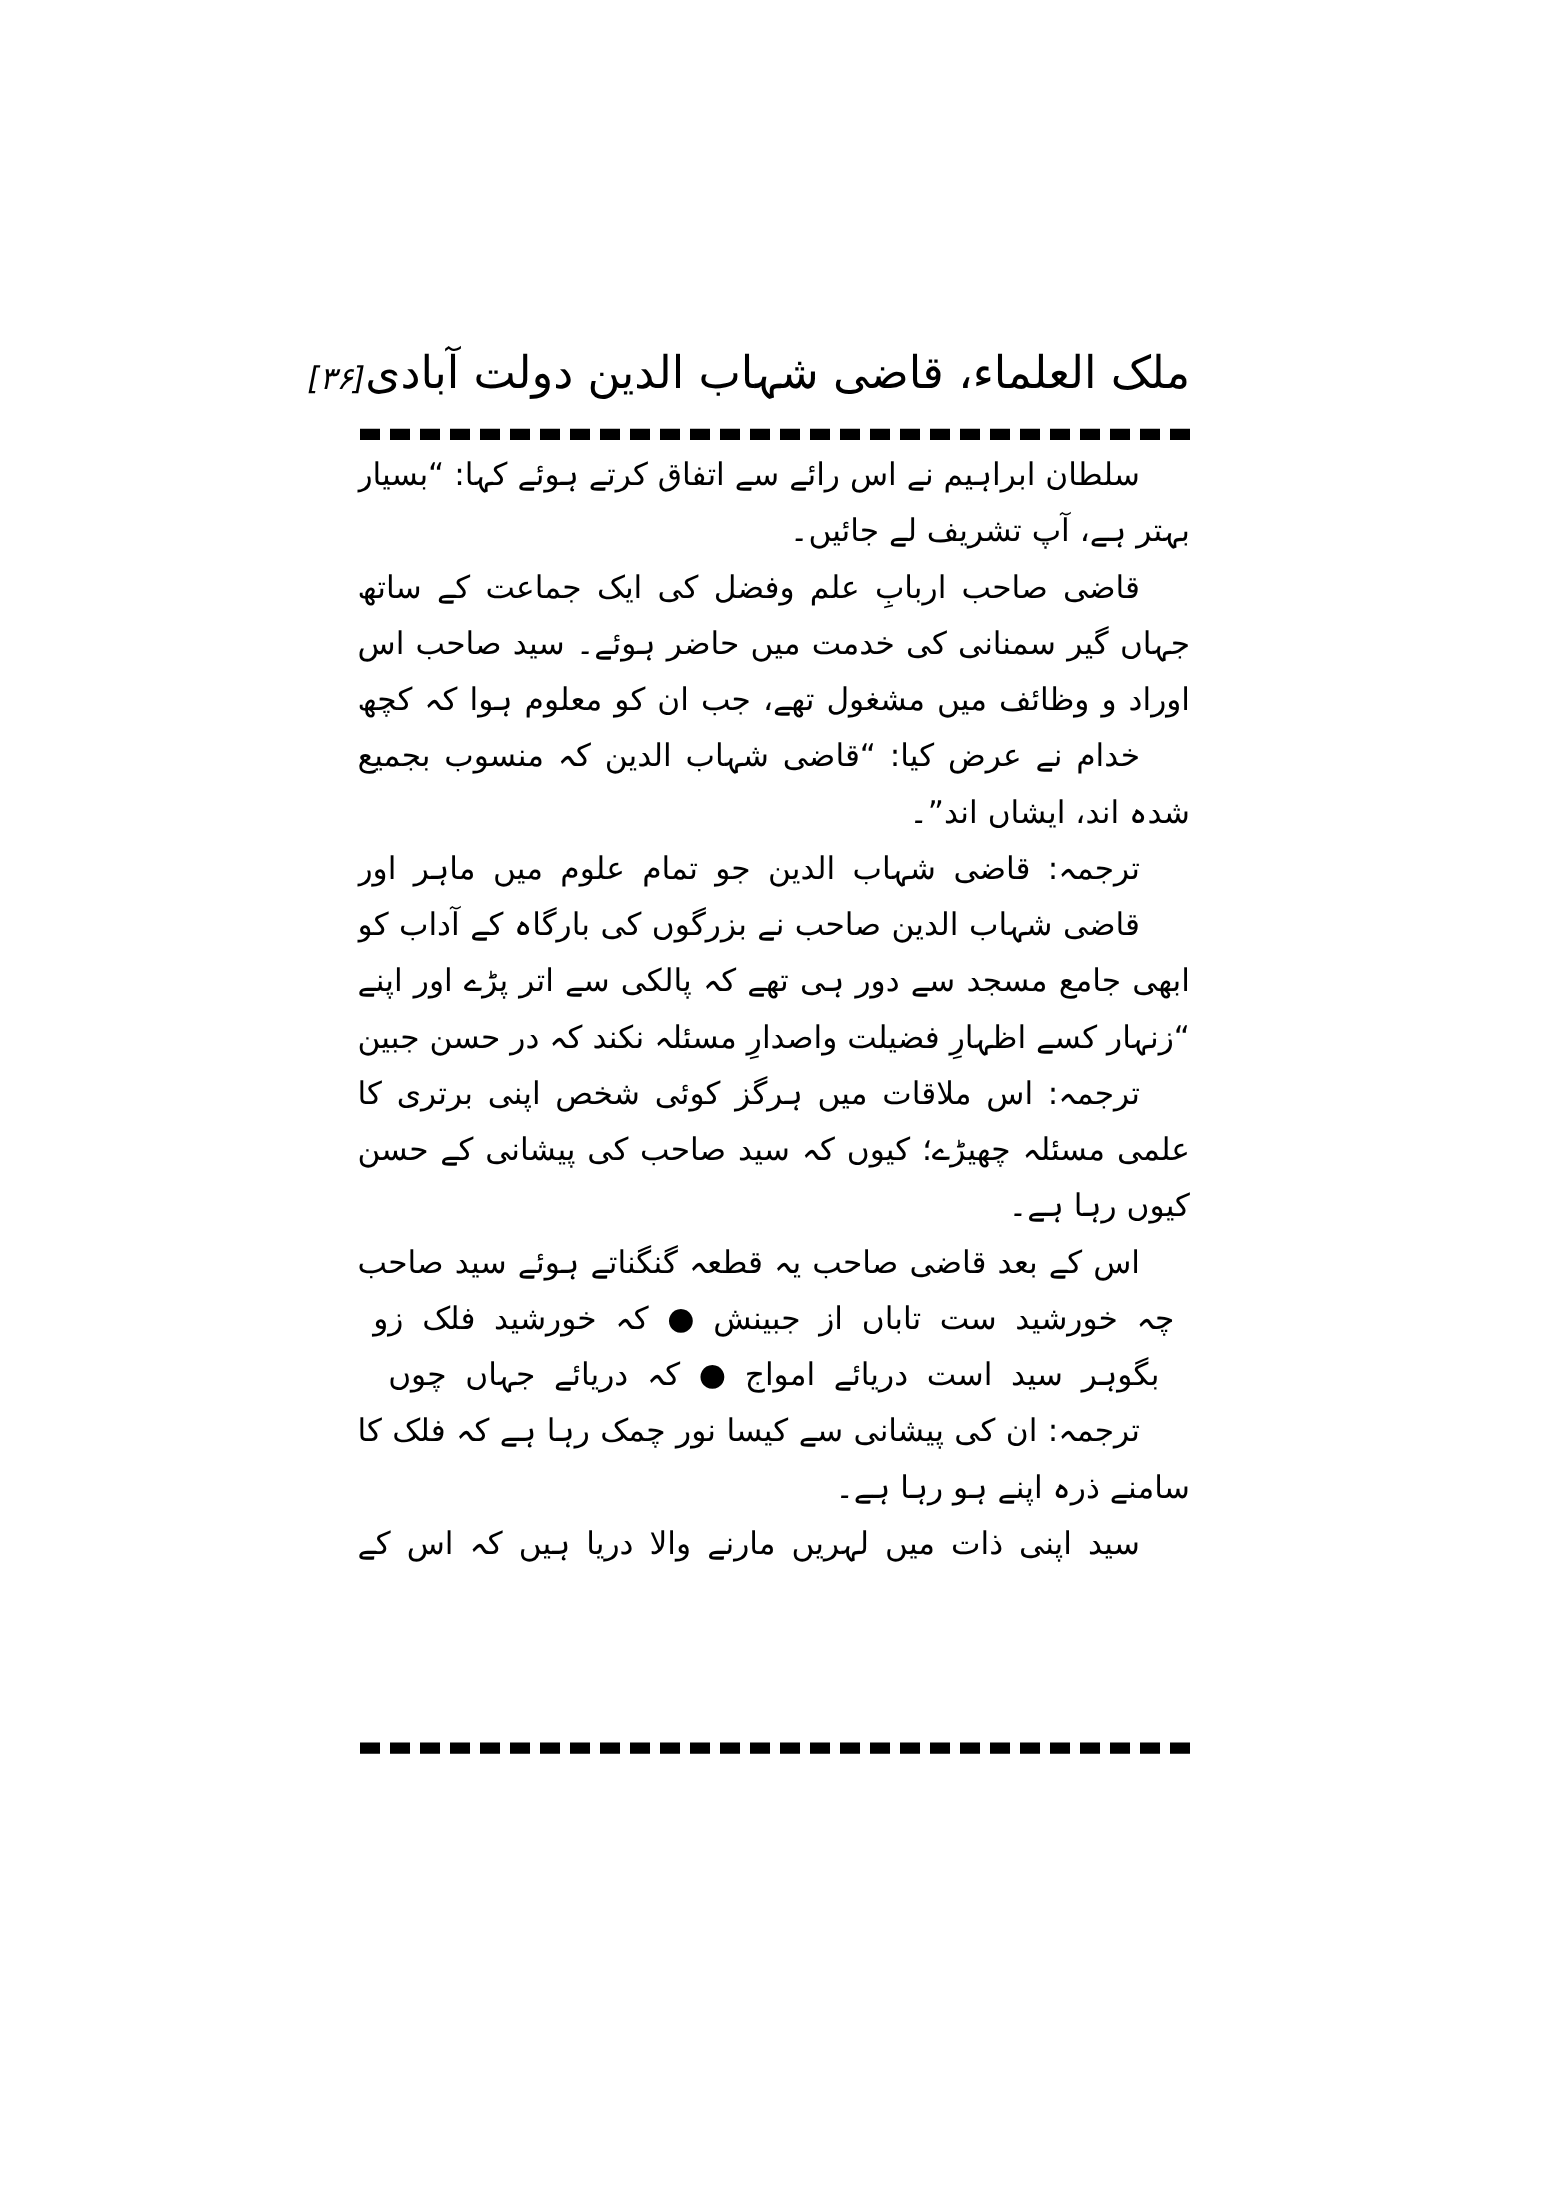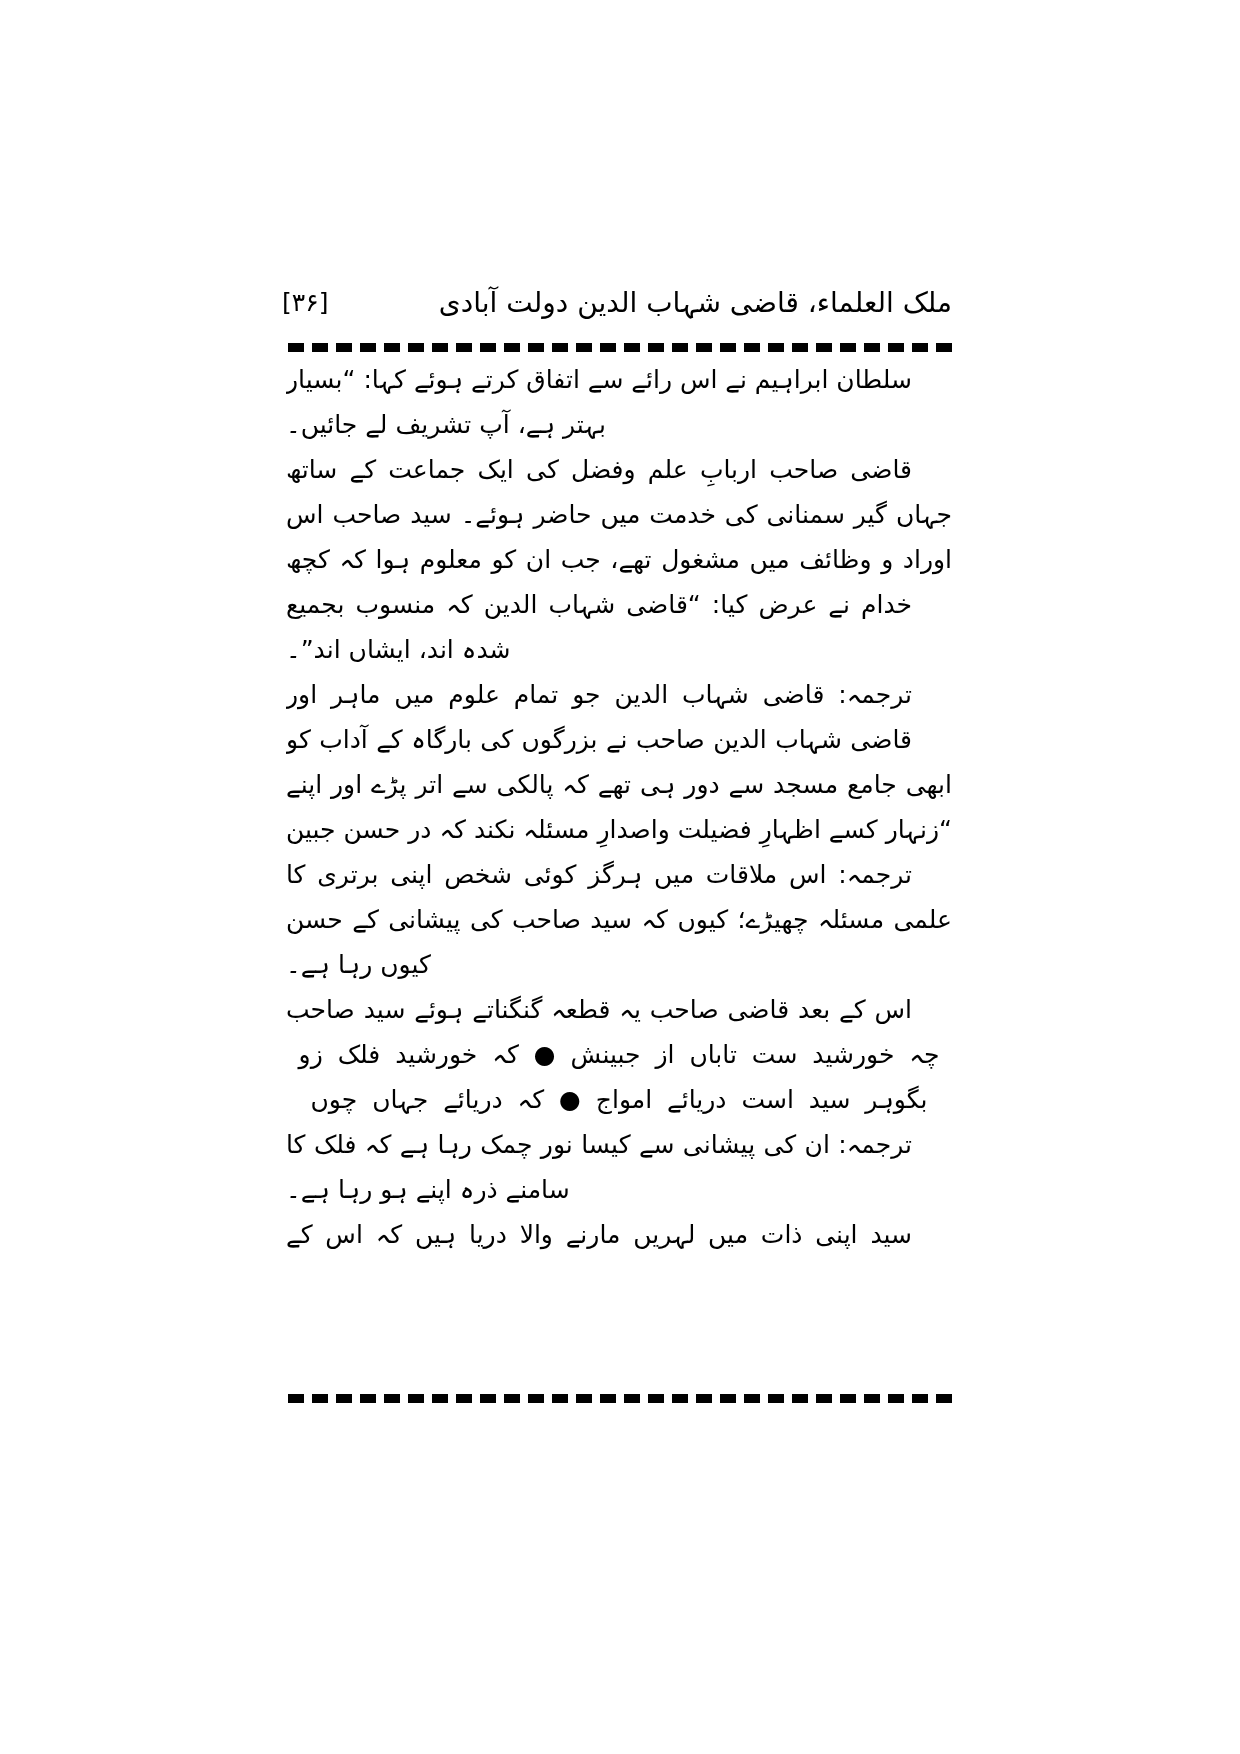--- a/index.html
+++ b/index.html
@@ -21,29 +21,30 @@
     top: 258px;
     right: 288px;
     left: 282px;
     display: flex;
     justify-content: space-between;
     align-items: flex-end;
     direction: rtl;
     height: 62px;
   }
   .header-title {
-    font-size: 28px;
+    font-size: 36px;
     line-height: 1.2;
     white-space: nowrap;
     margin-top: 19px;
   }
   .page-number {
     font-size: 25px;
     padding-bottom: 3px;
     white-space: nowrap;
+    font-style: italic;
   }
   .dashed-sep {
     position: absolute;
     right: 288px;
     width: 666px;
     height: 9px;
     background-image: repeating-linear-gradient(
       to left,
       #000000 0px, #000000 16px,
       transparent 16px, transparent 24px
@@ -64,21 +65,21 @@
     line-height: 45px;
     overflow: hidden;
     white-space: nowrap;
   }
   .jst {
     text-align: justify;
     text-align-last: justify;
     white-space: normal;
   }
   .endl {
-    text-align: left;
+    text-align: right;
   }
   .ind {
     padding-right: 40px;
   }
   .ctr {
     text-align: center;
     text-align-last: center;
     word-spacing: 7px;
     white-space: normal;
   }

